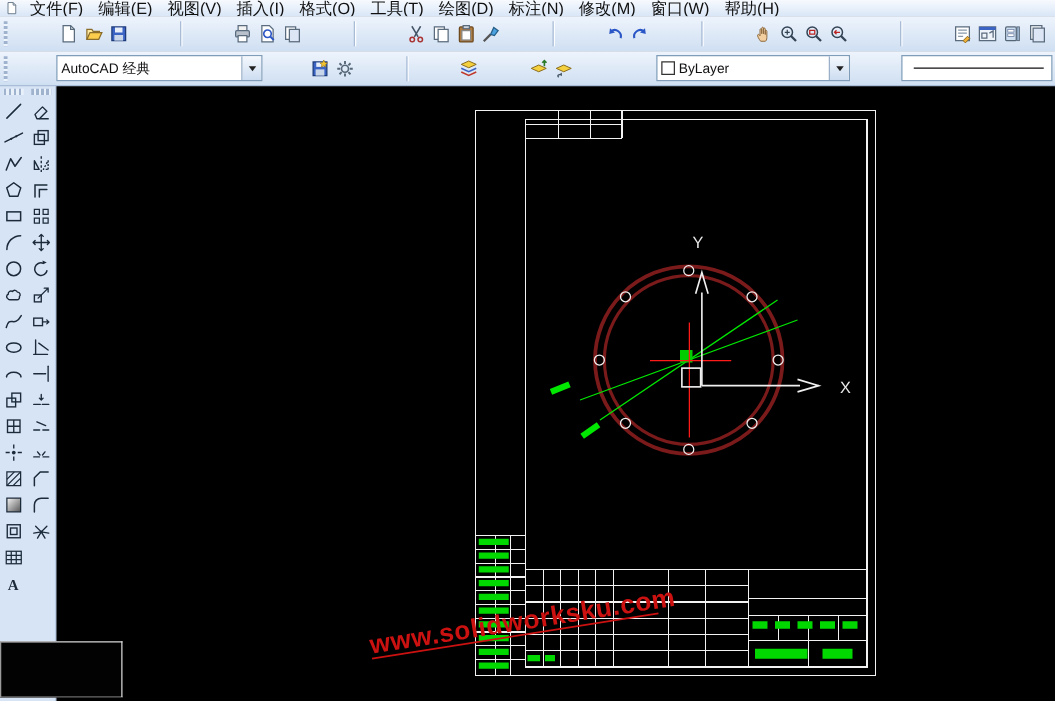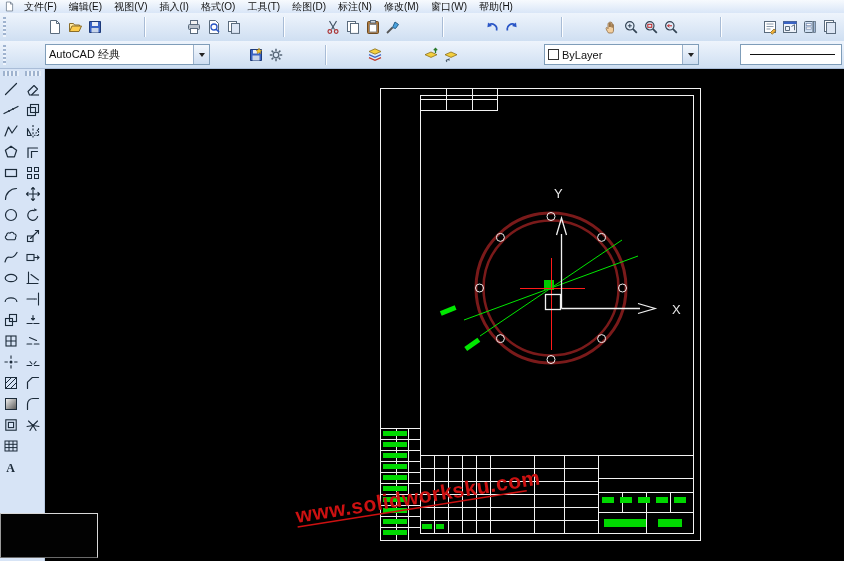--- a/index.html
+++ b/index.html
@@ -3,21 +3,21 @@
 <meta charset="utf-8">
 <style>
   html,body{margin:0;padding:0;background:#000;}
   #app{position:relative;width:844px;height:561px;overflow:hidden;background:#000;
        font-family:"Liberation Sans",sans-serif;font-size:11px;color:#111;}
 
   
   .menubar{position:absolute;left:0;top:0;right:0;height:13px;
     background:linear-gradient(#f7fafe,#d9e6f7);border-bottom:1px solid #b9cbe2;
     display:flex;align-items:center;padding-left:3px;z-index:3;}
-  .menu-item{padding:0 6px;line-height:13px;font-size:10px;white-space:nowrap;}
+  .menu-item{padding:0 6px;line-height:13px;font-size:13px;white-space:nowrap;}
   .appicon{width:13px;height:11px;margin-right:2px;}
 
   
   .toolbar{position:absolute;left:0;right:0;display:flex;align-items:center;
     background:linear-gradient(#eef4fc,#cfdff2);border-bottom:1px solid #aabdd8;
     padding:0 2px;overflow:hidden;z-index:3;gap:36px;}
   .tb1{top:13px;height:28px;}
   .tb2{top:41px;height:27px;}
   .tbtn{flex:0 0 auto;width:20px;height:22px;border:1px solid transparent;background:transparent;
     padding:0;display:flex;align-items:center;justify-content:center;cursor:default;}
@@ -644,21 +644,21 @@
           <svg viewBox="0 0 16 16">
             <use href="#t-make-object-layer"></use>
           </svg>
         </button>
         <button class="tbtn" title="layer-previous">
           <svg viewBox="0 0 16 16">
             <use href="#t-layer-previous"></use>
           </svg>
         </button>
       </div>
-    <div class="combo" style="width:150px;margin-left:47px">
+    <div class="combo" style="width:150px;margin-left:28px">
       <span class="swatch"></span>
       <span class="val">ByLayer</span>
       <span class="ddbtn">
           <span class="arrow-down"></span>
         </span>
     </div>
     <div class="combo" style="flex:1 1 auto;margin-left:5px">
       <span class="ltline"></span>
     </div>
   </div>

